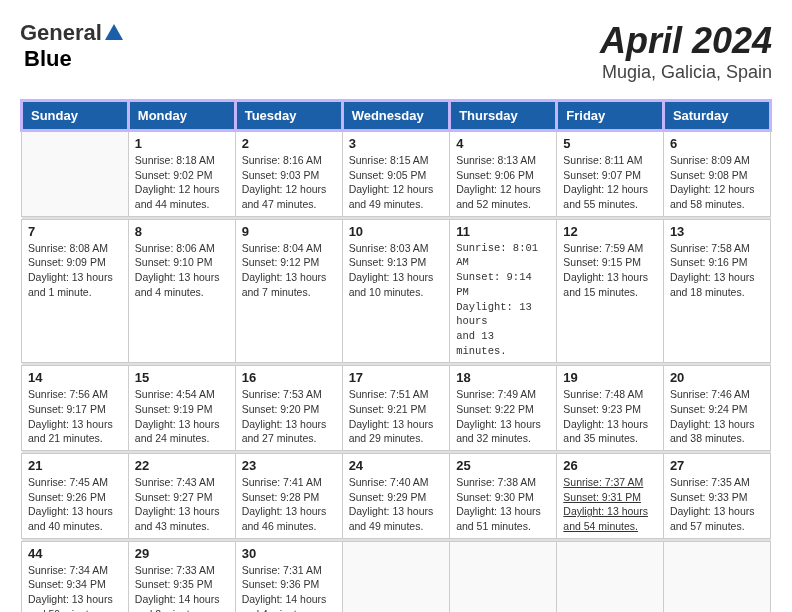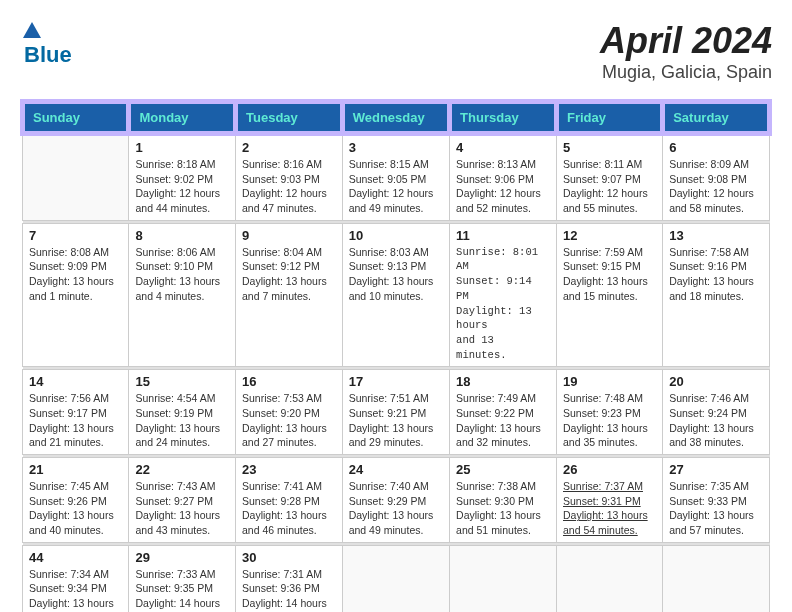--- a/index.html
+++ b/index.html
@@ -38,26 +38,26 @@
       font-size: 18px;
       color: #444;
     }
     .calendar {
       width: 100%;
       border-collapse: collapse;
       font-size: 11px;
     }
     .calendar th {
       background: #1a5fa8;
-      color: #5eead4;
+      color: #ffffff;
       text-align: left;
       padding: 6px 8px;
       font-size: 13px;
       font-weight: bold;
-      border: 5px solid #c4b5fd;
+      border: 3px solid #c4b5fd;
     }
     .calendar td {
       border: 1px solid #ccc;
       vertical-align: top;
       padding: 4px 6px;
       width: 108px;
       min-height: 80px;
     }
     .day-number {
       font-size: 13px;
@@ -74,26 +74,27 @@
     .empty-cell {
       background: #f9f9f9;
     }
   </style>
 </head>
 <body>
 
 <div class="header">
   <div class="logo">
     <div class="logo-text">
+      <span style="font-size:22px;font-weight:bold;color:#333;">General</span>
       <svg width="22" height="22" viewBox="0 0 22 22" style="margin:0 1px;">
         <polygon points="11,2 20,18 2,18" fill="#1a5fa8"></polygon>
       </svg>
     </div>
     <div>
-      <span style="font-size:22px;font-weight:bold;color:#0369a1;margin-left:4px;">Blue</span>
+      <span style="font-size:22px;font-weight:bold;color:#000000;margin-left:4px;">Blue</span>
     </div>
   </div>
   <div class="title-block">
     <div class="month-title">April 2024</div>
     <div class="location-title">Mugia, Galicia, Spain</div>
   </div>
 </div>
 
 <table class="calendar">
   <thead>

